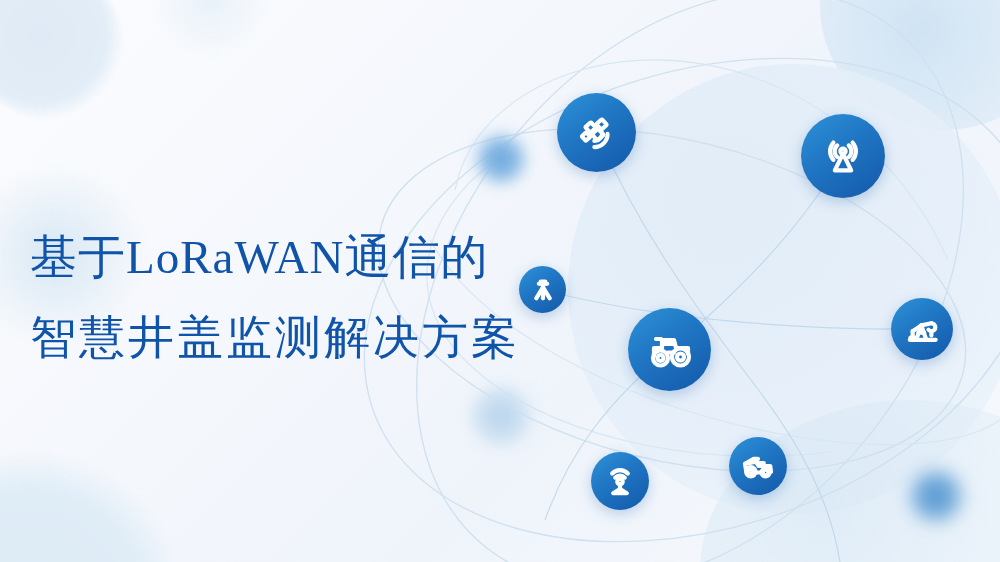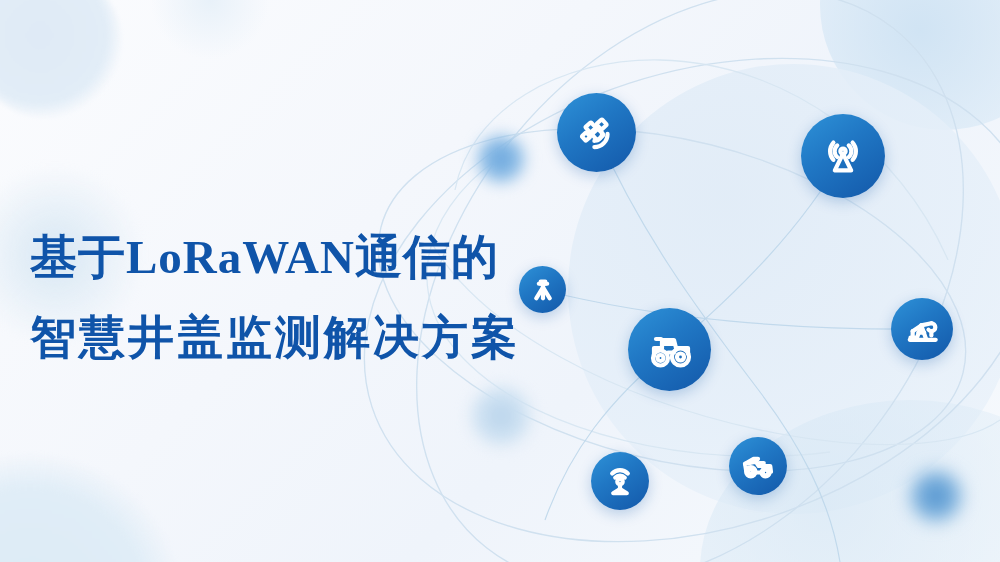--- a/index.html
+++ b/index.html
@@ -132,28 +132,28 @@
   }
   .title-line {
     color: #0f54a9;
     white-space: nowrap;
     letter-spacing: 1px;
   }
   #title-line-1 {
     font-family: "Liberation Serif", "DejaVu Serif", serif;
     font-size: 47px;
     line-height: 58px;
-    font-weight: 700;
+    font-weight: 400;
   }
   #title-line-2 {
     font-family: "Liberation Sans", "DejaVu Sans", sans-serif;
     font-size: 46px;
     line-height: 58px;
     margin-top: 22px;
-    font-weight: 700;
+    font-weight: 400;
     letter-spacing: 3px;
   }
 </style>
 </head>
 <body>
 
 <div id="slide">
 
   <div class="blob blob-tl"></div>
   <div class="blob blob-tl2"></div>

